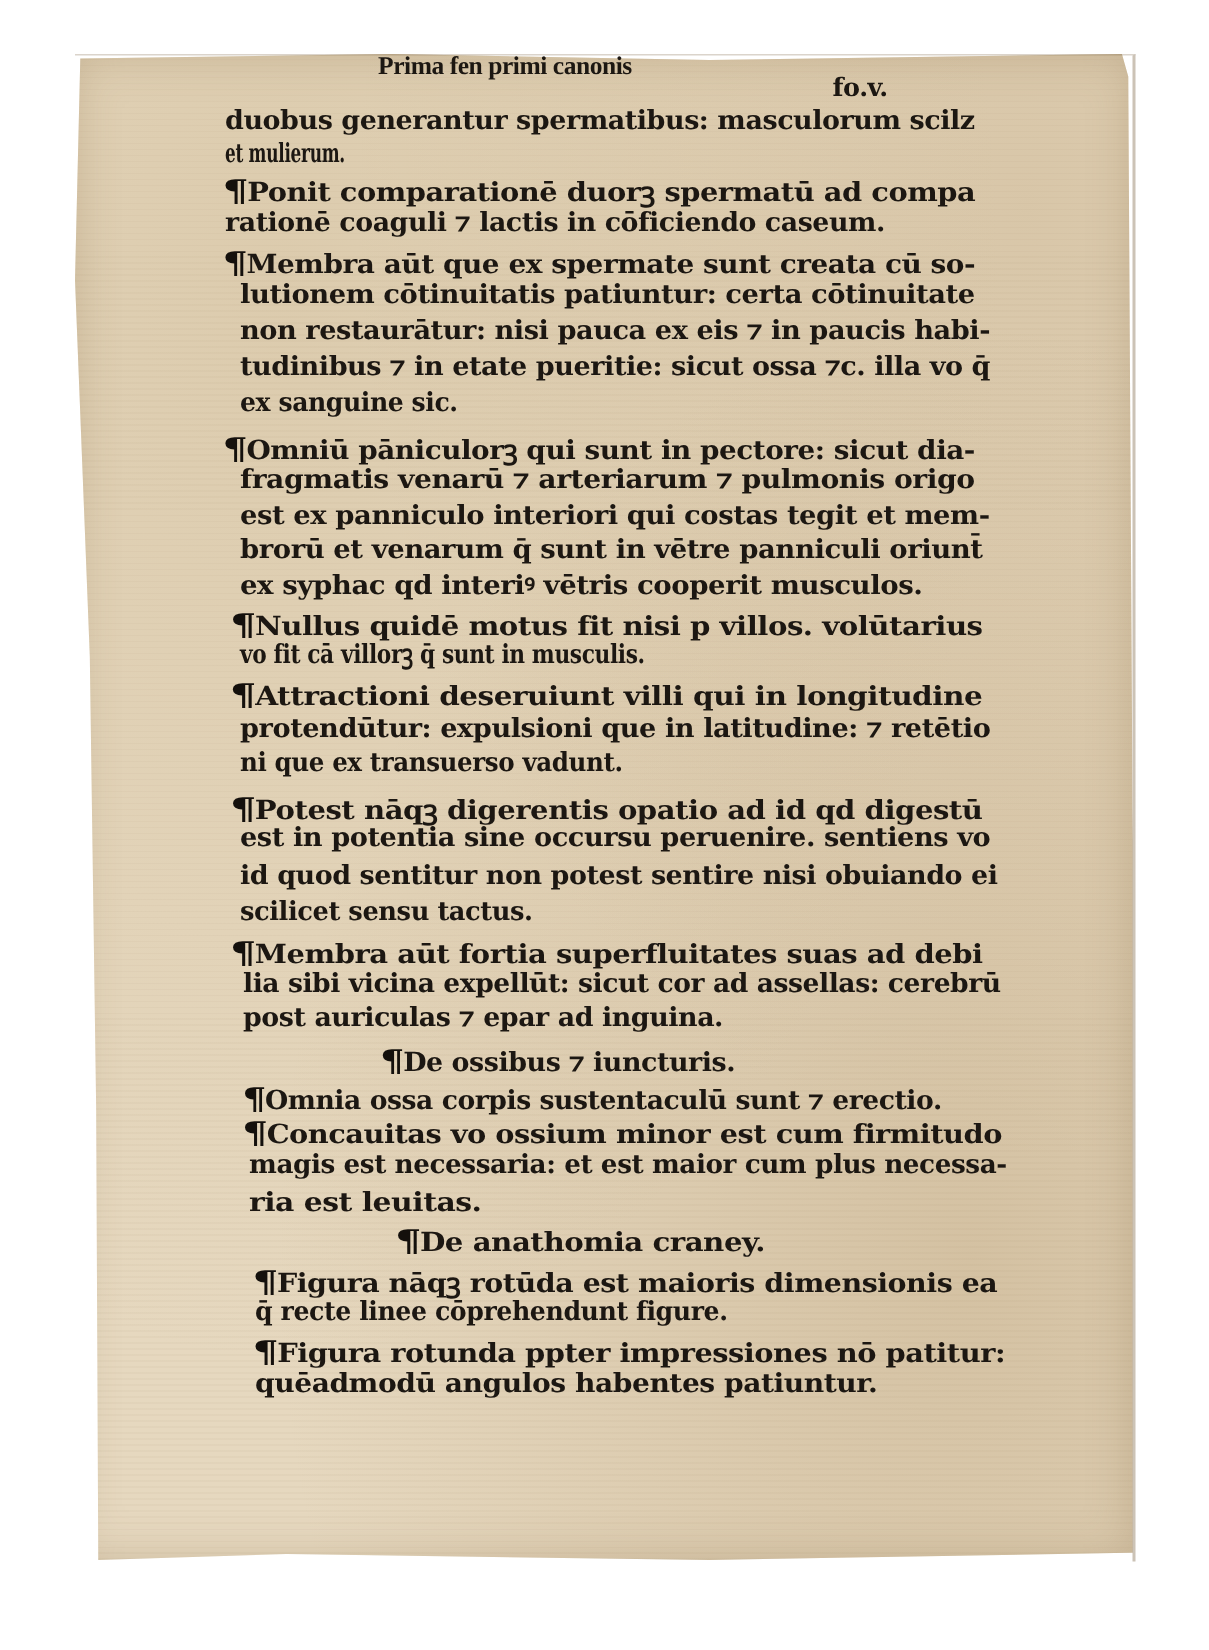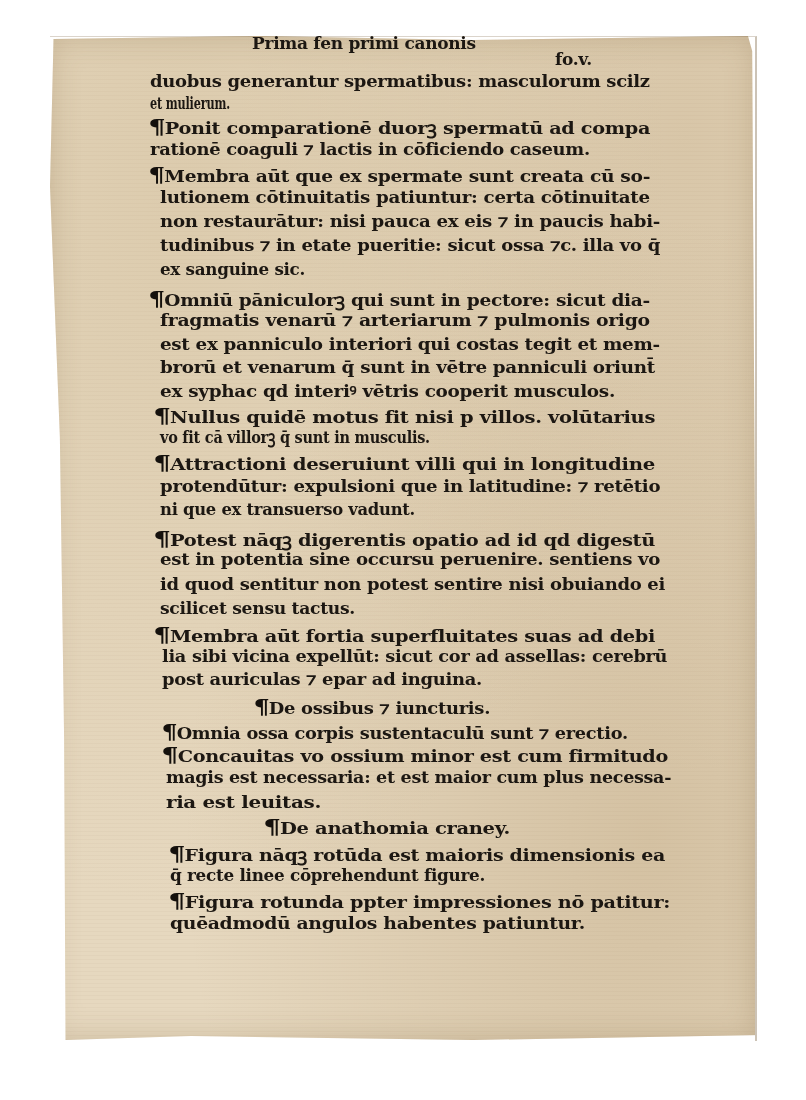--- a/index.html
+++ b/index.html
@@ -48,21 +48,21 @@
     transform: scaleX(1.25);
   }
 </style>
 </head>
 <body>
 
 <div class="leaf"></div>
 <div class="edge-shadow"></div>
 
 <div>
-  <span class="line header" style="left:252px; top:35px;">Prima fen primi canonis</span>
+  <span class="line header" style="left:252px; top:35px;font-family:Liberation Serif, serif;">Prima fen primi canonis</span>
   <span class="line header" style="left:555px; top:51px;">fo.v.</span>
 </div>
 
 <div id="text-body">
     <div class="line" style="top: 73px; left: 150px; transform: scaleX(1.028);"><span>duobus generantur spermatibus: masculorum scilz</span></div>
     <div class="line" style="top: 95px; left: 150px; transform: scaleX(0.645);"><span>et mulierum.</span></div>
     <div class="line" style="top: 117px; left: 150px; transform: scaleX(1.101);"><span class="pilcrow">¶</span><span>Ponit comparationē duorꝫ spermatū ad compa</span></div>
     <div class="line" style="top: 141px; left: 150px; transform: scaleX(1.023);"><span>rationē coaguli ⁊ lactis in cōficiendo caseum.</span></div>
     <div class="line" style="top: 165px; left: 150px; transform: scaleX(1.066);"><span class="pilcrow">¶</span><span>Membra aūt que ex spermate sunt creata cū so-</span></div>
     <div class="line" style="top: 189px; left: 160px; transform: scaleX(1.044);"><span>lutionem cōtinuitatis patiuntur: certa cōtinuitate</span></div>

